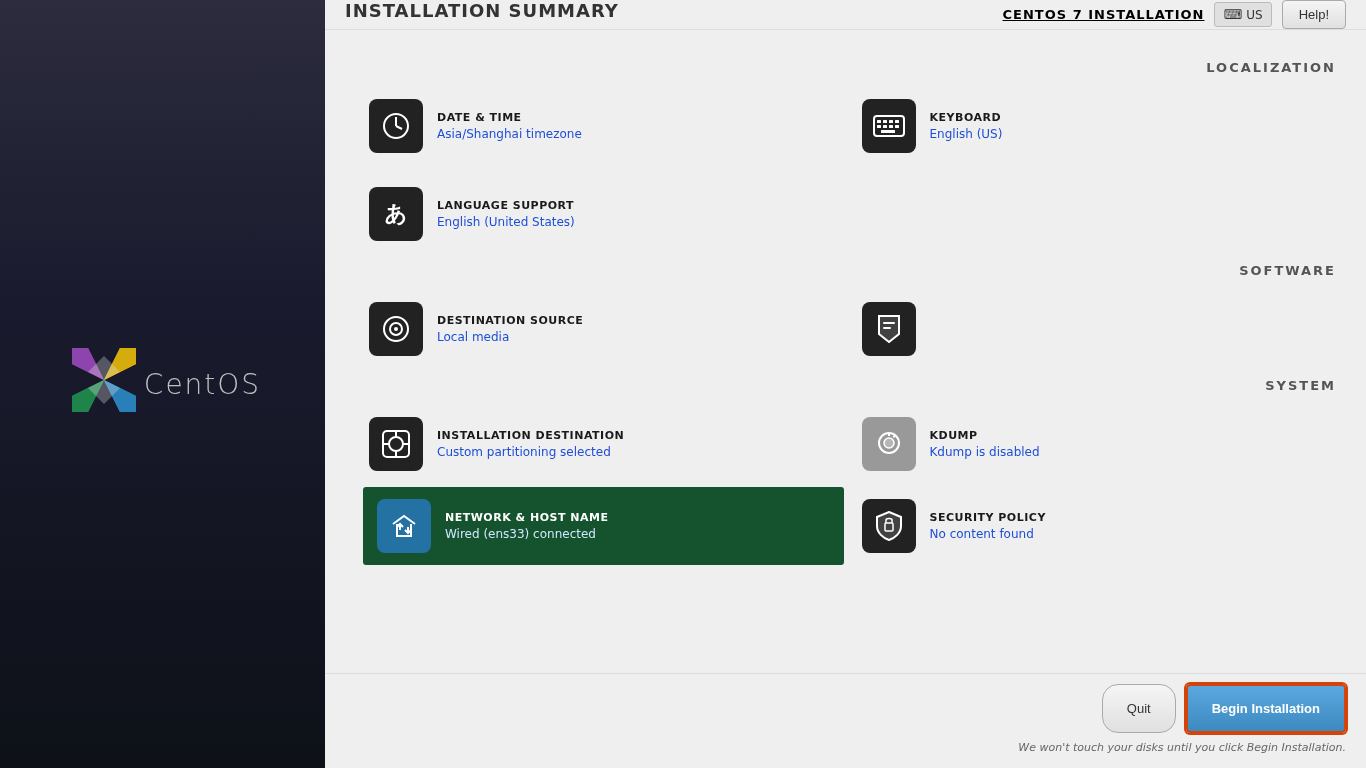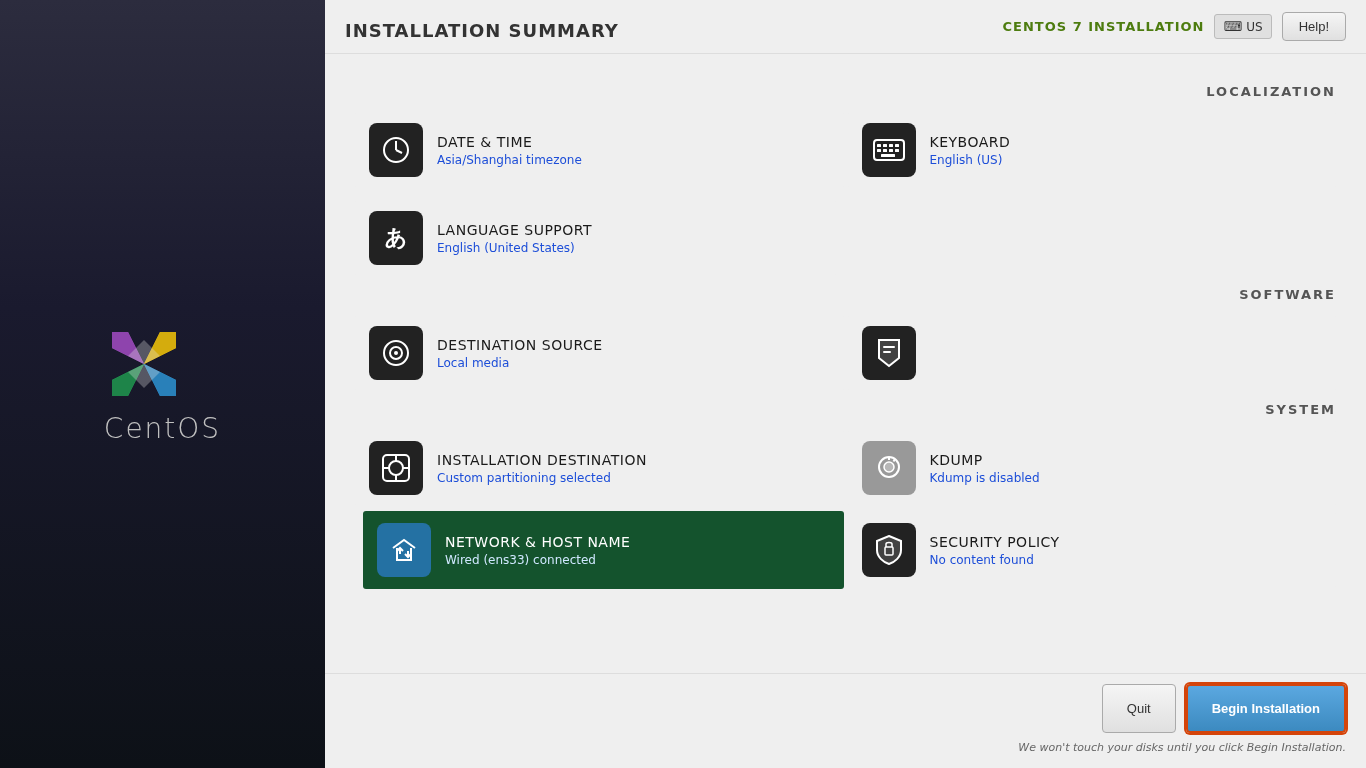--- a/index.html
+++ b/index.html
@@ -19,22 +19,22 @@
       background: linear-gradient(180deg, #2c2c3e 0%, #1a1a2e 40%, #0d1117 100%);
       display: flex;
       flex-direction: column;
       align-items: center;
       justify-content: center;
       padding: 20px;
     }
 
     .centos-logo {
       display: flex;
-      flex-direction: column;
-      align-items: flex-start;
+      flex-direction: row;
+      align-items: center;
     }
 
     .centos-gem {
       width: 80px;
       height: 80px;
       margin-bottom: 8px;
     }
 
     .centos-text {
       color: #c0c0c0;
@@ -49,44 +49,45 @@
       background: #efefef;
       display: flex;
       flex-direction: column;
       overflow: hidden;
     }
 
     
     .topbar {
       display: flex;
       justify-content: space-between;
-      align-items: flex-end;
-      padding: 12px 20px;
+      align-items: flex-start;
+      padding: 0 20px;
       background: #efefef;
       border-bottom: 1px solid #ddd;
     }
 
     .page-title {
       font-size: 18px;
       font-weight: bold;
       color: #333;
       letter-spacing: 1px;
     }
 
     .topbar-right {
       display: flex;
       align-items: center;
       gap: 10px;
     }
 
     .centos-install-label {
       font-size: 13px;
-      color: #4d7c0f;
+      color: #000000;
       font-weight: bold;
       letter-spacing: 1px;
+      text-decoration: underline;
     }
 
     .keyboard-indicator {
       display: flex;
       align-items: center;
       gap: 4px;
       background: #e0e0e0;
       border: 1px solid #bbb;
       border-radius: 3px;
       padding: 4px 8px;
@@ -170,22 +171,22 @@
     .item-icon.dimmed {
       background: #999;
     }
 
     .item-text {
       display: flex;
       flex-direction: column;
     }
 
     .item-title {
-      font-size: 14px;
-      font-weight: normal;
+      font-size: 11px;
+      font-weight: bold;
       color: #1a1a1a;
       letter-spacing: 0.5px;
       margin-bottom: 3px;
     }
 
     .item-subtitle {
       font-size: 12px;
       color: #1d4ed8;
     }
 
@@ -201,21 +202,21 @@
     }
 
     .bottom-buttons {
       display: flex;
       gap: 10px;
     }
 
     .quit-button {
       background: linear-gradient(to bottom, #f5f5f5, #e0e0e0);
       border: 1px solid #aaa;
-      border-radius: 4px;
+      border-radius: 16px;
       padding: 16px 24px;
       font-size: 13px;
       cursor: pointer;
       color: #333;
     }
 
     .begin-button {
       background: linear-gradient(to bottom, #5ba8e0, #3c8ac0);
       border: 2px solid #d4440a;
       border-radius: 4px;

